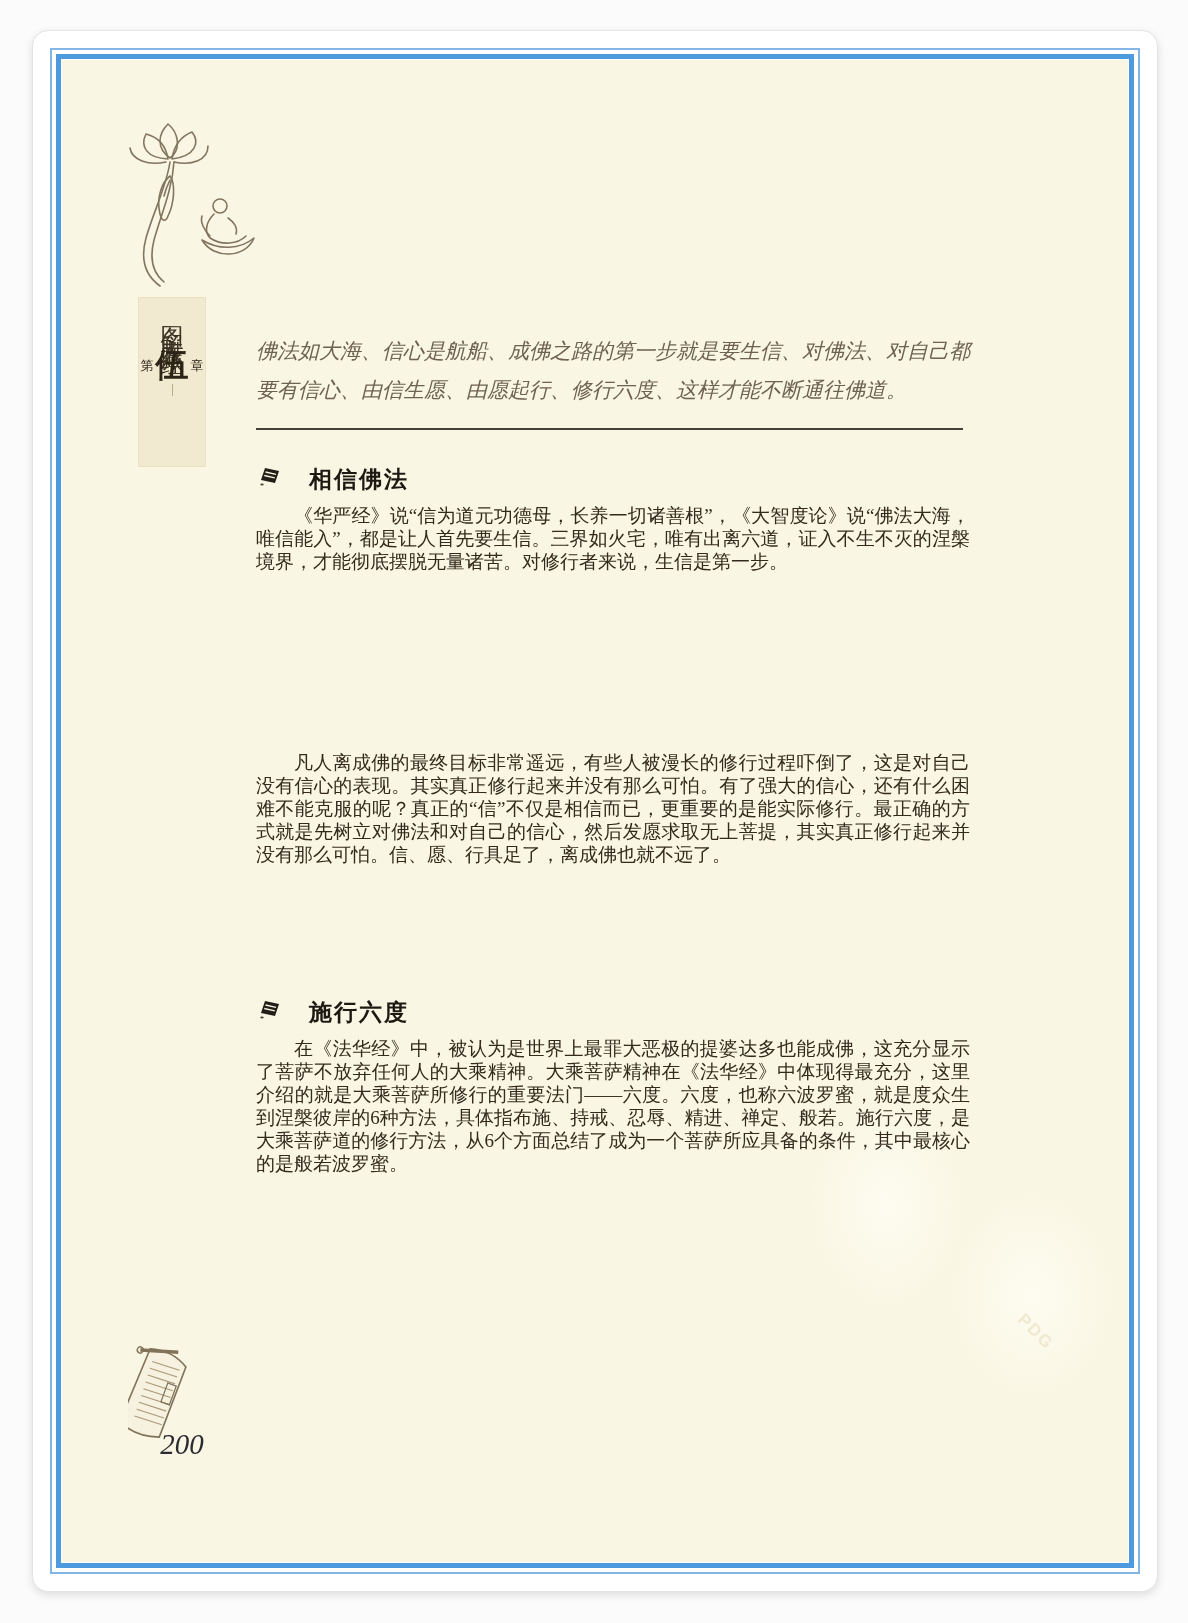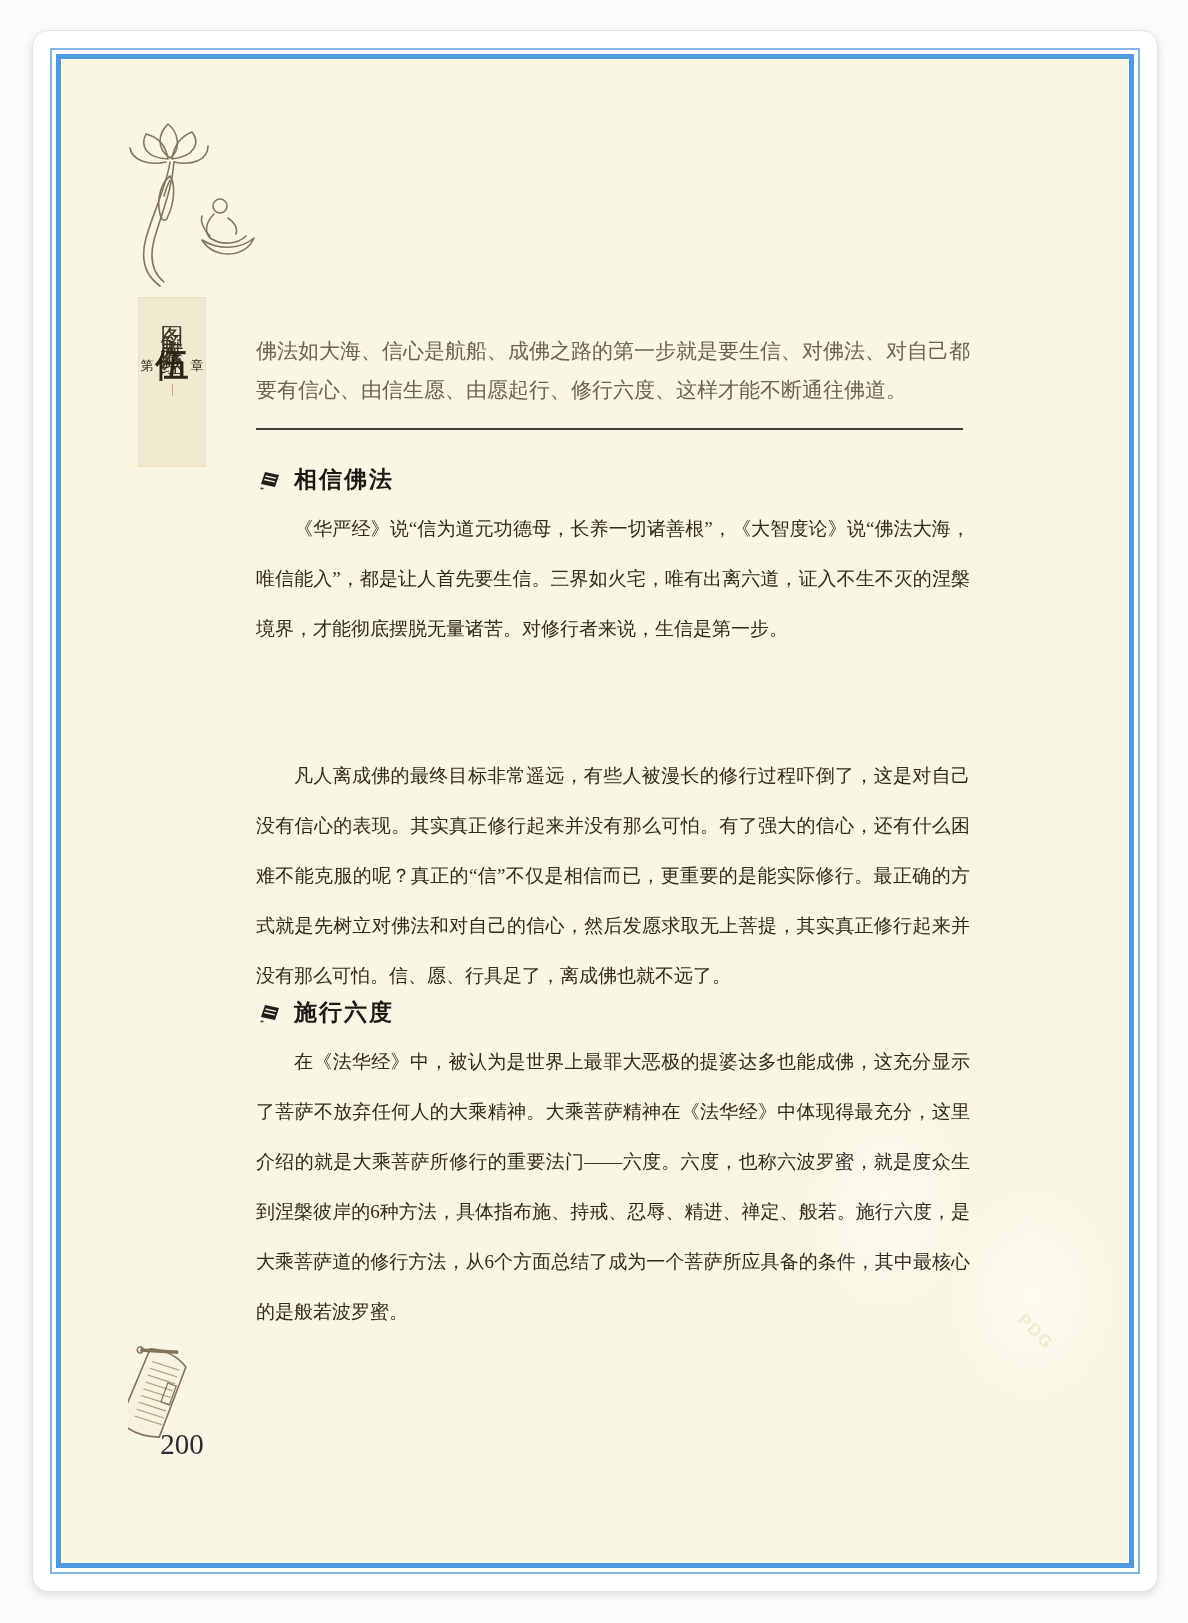--- a/index.html
+++ b/index.html
@@ -54,45 +54,45 @@
     font-size:32px;color:#181410;letter-spacing:1px;
   }
   .headline-title{
     position:absolute;left:190px;top:182px;
     font-family:"Liberation Sans",sans-serif;font-weight:bold;
     font-size:51px;color:#14100c;letter-spacing:0px;white-space:nowrap;
   }
   .headline-intro{
     position:absolute;left:194px;top:272px;width:714px;
     font-size:21px;line-height:39px;color:#6e6250;
-    text-align:justify;text-justify:inter-ideograph;
+    font-style:italic;text-align:justify;text-justify:inter-ideograph;
   }
   .headline-divider{
     position:absolute;left:194px;top:368px;width:707px;height:2px;
     background:#45403a;
   }
   
   .section{position:absolute;left:194px;width:714px;}
   .sec-1{top:404px;} .sec-2{top:691px;} .sec-3{top:937px;} .sec-4{top:1157px;}
   .section-heading{
-    display:flex;align-items:center;gap:11px;margin:0 0 9px 0;
+    display:flex;gap:26px;margin:0 0 9px 0;
   }
   .section-heading .hlabel{
     font-family:"Liberation Sans",sans-serif;font-weight:bold;
     font-size:23px;color:#1d1812;letter-spacing:2px;
   }
   .book-icon{width:27px;height:23px;flex:0 0 auto;}
   .section p{
-    margin:0;font-size:19px;line-height:50px;color:#332a1d;
+    margin:0;font-size:19px;line-height:23px;color:#332a1d;
     text-align:justify;text-justify:inter-ideograph;text-indent:2em;
   }
   
   .page-number{
     position:absolute;left:84px;top:1368px;width:72px;text-align:center;
-    font-size:29px;color:#2c2b33;font-family:"Liberation Serif",serif;
+    font-size:29px;color:#2c2b33;font-family:"Liberation Serif",serif;font-style:italic;
   }
   .wm-glow{position:absolute;border-radius:40%;pointer-events:none;}
   .wm-glow.g1{left:740px;top:1030px;width:170px;height:230px;
     background:radial-gradient(closest-side,rgba(255,254,245,.7),rgba(255,254,245,0));}
   .wm-glow.g2{left:880px;top:1120px;width:180px;height:230px;
     background:radial-gradient(closest-side,rgba(255,254,245,.7),rgba(255,254,245,0));}
   .wm-pdg{
     position:absolute;left:952px;top:1262px;
     font-family:"Liberation Sans",sans-serif;font-size:17px;font-weight:bold;
     color:#efe9d1;transform:rotate(45deg);letter-spacing:2px;

